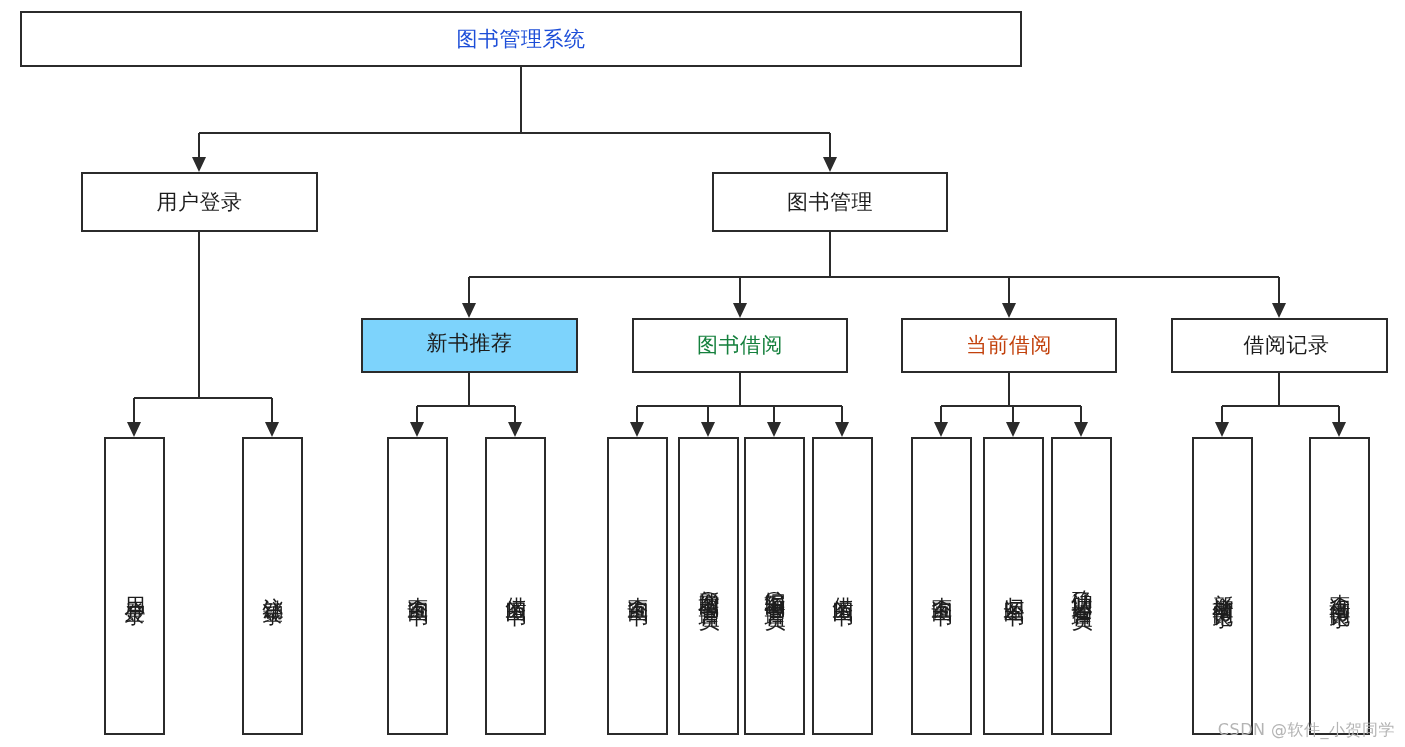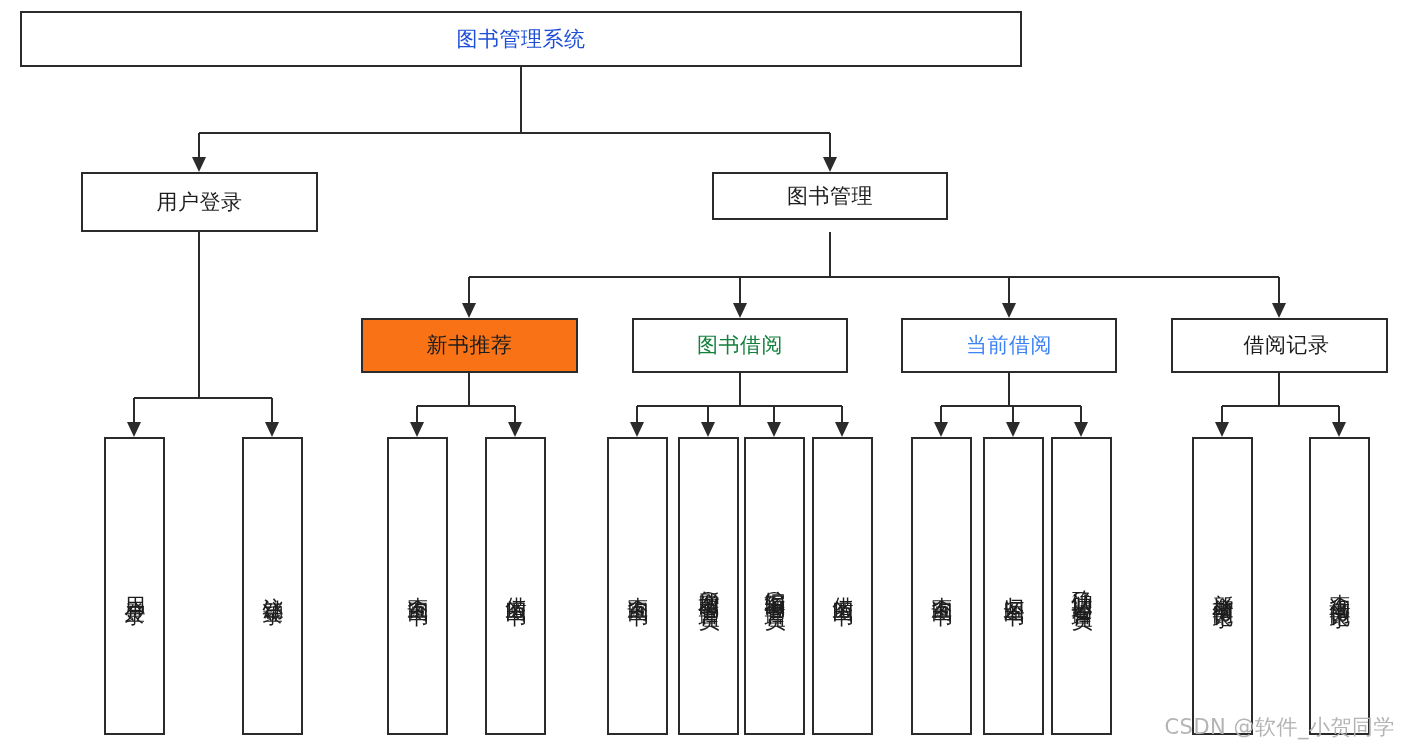--- a/index.html
+++ b/index.html
@@ -54,21 +54,21 @@
     writing-mode: vertical-rl;
     text-orientation: upright;
     font-size: 21px;
     letter-spacing: 3px;
     line-height: 1;
   }
   #watermark {
     position: absolute;
     right: 10px;
     bottom: 6px;
-    font-size: 21px;
+    font-size: 16px;
     color: #b4b4b4;
     white-space: nowrap;
     letter-spacing: 0.5px;
     font-family: "DejaVu Sans", "Liberation Sans", sans-serif;
   }
 </style>
 </head>
 <body>
 
 <div id="diagram-root">
@@ -128,31 +128,31 @@
       <polygon points="1332,422 1346,422 1339,437" fill="#2b2b2b"></polygon>
     </svg>
 
   <div id="nodes-layer">
       <div class="node horizontal" style="left: 20px; top: 11px; width: 1002px; height: 56px; border-color: rgb(43, 43, 43); background: rgb(255, 255, 255); border-width: 2.5px;">
         <span class="label" style="color: #1d4ed8;">图书管理系统</span>
       </div>
       <div class="node horizontal" style="left: 81px; top: 172px; width: 237px; height: 60px; border-color: rgb(43, 43, 43); background: rgb(255, 255, 255); border-width: 2.5px;">
         <span class="label" style="color: rgb(29, 29, 29);">用户登录</span>
       </div>
-      <div class="node horizontal" style="left: 712px; top: 172px; width: 236px; height: 48px; border-color: rgb(43, 43, 43); background: rgb(255, 255, 255); border-width: 2.5px;">
+      <div class="node horizontal" style="left: 712px; top: 172px; width: 236px; height: 60px; border-color: rgb(43, 43, 43); background: rgb(255, 255, 255); border-width: 2.5px;">
         <span class="label" style="color: rgb(29, 29, 29);">图书管理</span>
       </div>
-      <div class="node horizontal" style="left: 361px; top: 318px; width: 217px; height: 55px; border-color: rgb(43, 43, 43); background: #f97316; border-width: 2.5px;">
+      <div class="node horizontal" style="left: 361px; top: 318px; width: 217px; height: 55px; border-color: rgb(43, 43, 43); background: #7dd3fc; border-width: 2.5px; font-family: Liberation Mono, monospace;">
         <span class="label" style="color: rgb(29, 29, 29);">新书推荐</span>
       </div>
       <div class="node horizontal" style="left: 632px; top: 318px; width: 216px; height: 55px; border-color: rgb(43, 43, 43); background: rgb(255, 255, 255); border-width: 2.5px;">
         <span class="label" style="color: #15803d;">图书借阅</span>
       </div>
       <div class="node horizontal" style="left: 901px; top: 318px; width: 216px; height: 55px; border-color: rgb(43, 43, 43); background: rgb(255, 255, 255); border-width: 2.5px;">
-        <span class="label" style="color: #3b82f6;">当前借阅</span>
+        <span class="label" style="color: #c2410c;">当前借阅</span>
       </div>
       <div class="node horizontal" style="left: 1171px; top: 318px; width: 217px; height: 55px; border-color: rgb(43, 43, 43); background: rgb(255, 255, 255); border-width: 2.5px; padding-left: 14px;">
         <span class="label" style="color: rgb(29, 29, 29);">借阅记录</span>
       </div>
       <div class="node vertical" style="left: 104px; top: 437px; width: 61px; height: 298px; border-color: rgb(43, 43, 43); background: rgb(255, 255, 255); border-width: 2.5px;">
         <span class="label" style="color: rgb(29, 29, 29);">用户登录</span>
       </div>
       <div class="node vertical" style="left: 242px; top: 437px; width: 61px; height: 298px; border-color: rgb(43, 43, 43); background: rgb(255, 255, 255); border-width: 2.5px;">
         <span class="label" style="color: rgb(29, 29, 29);">注销登录</span>
       </div>

